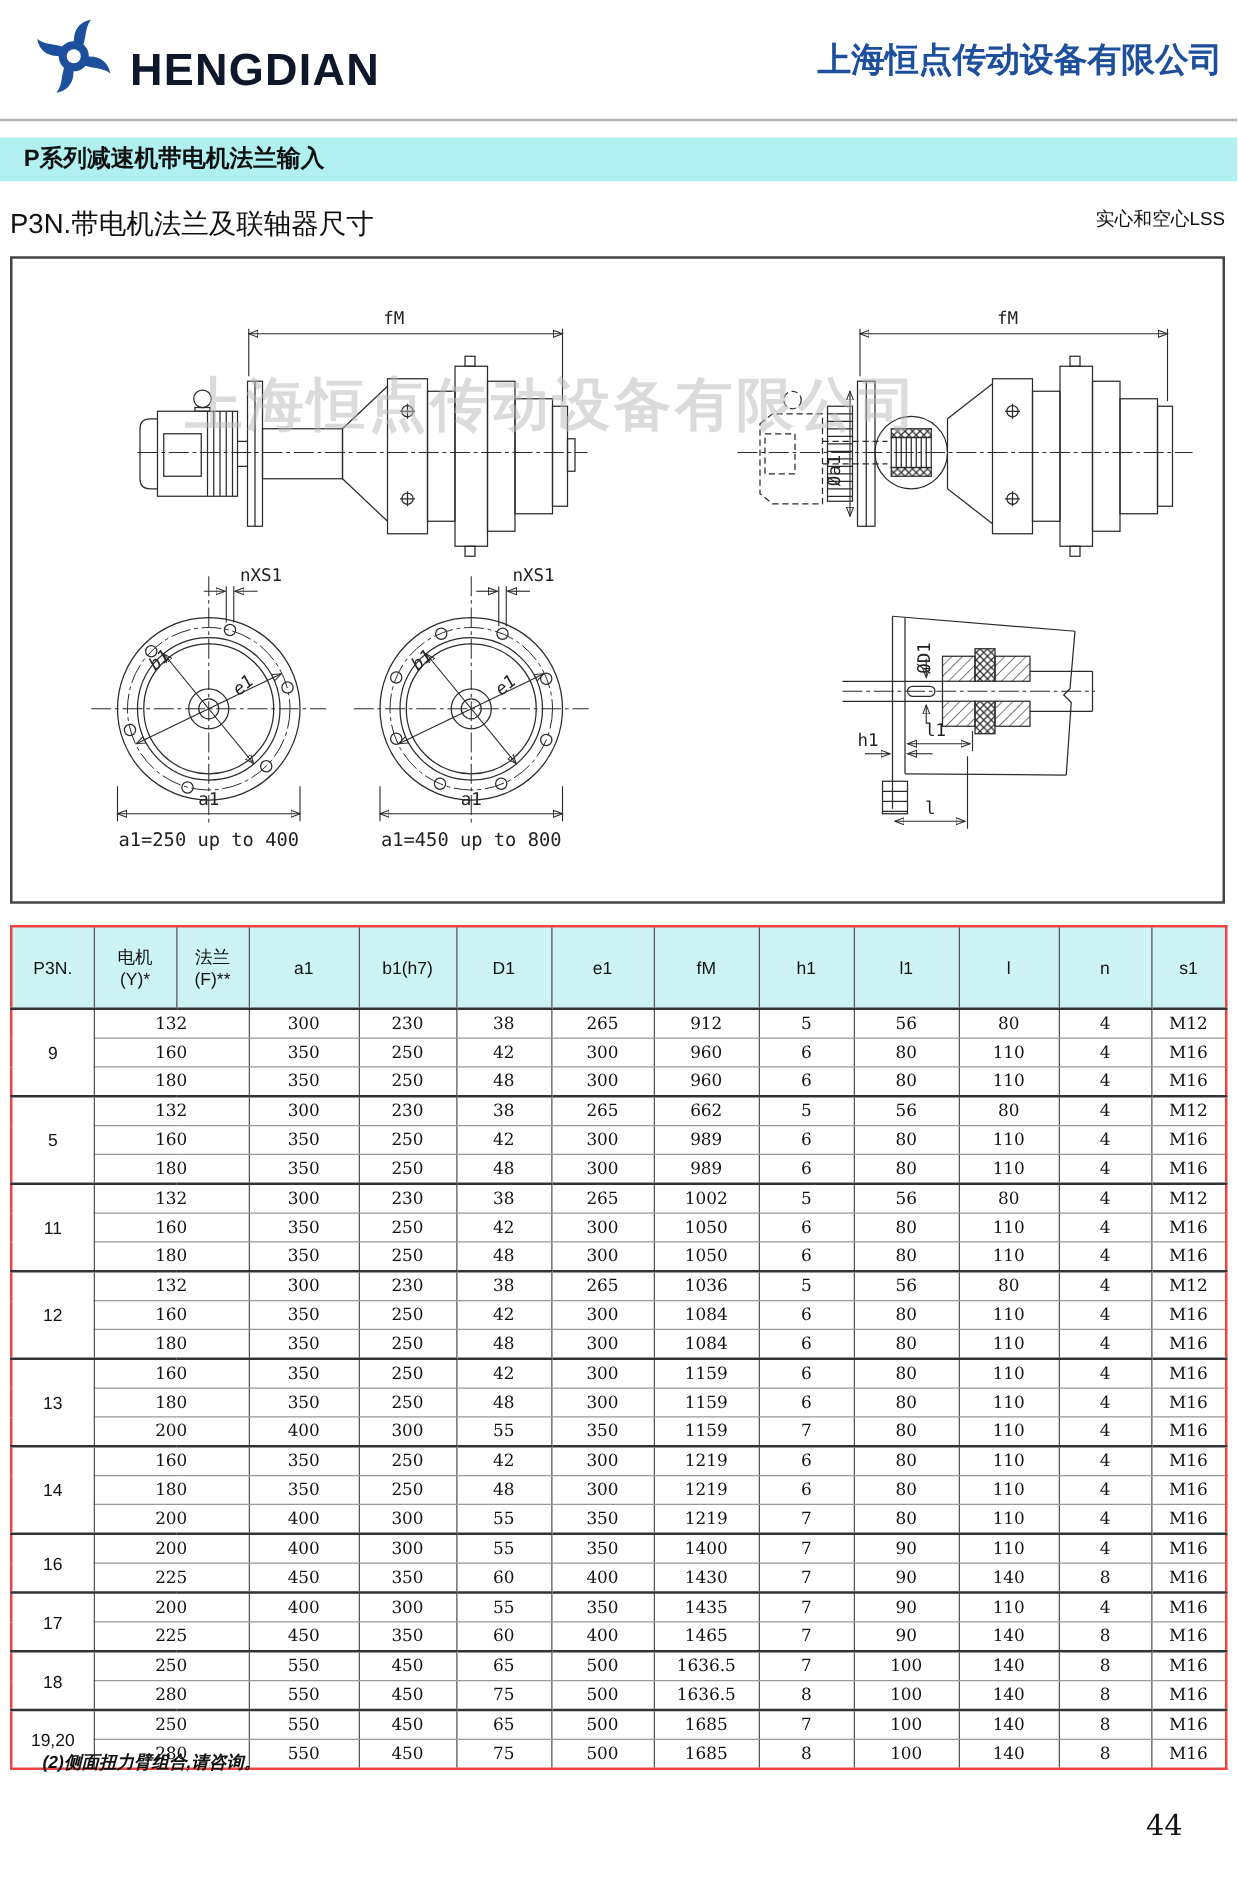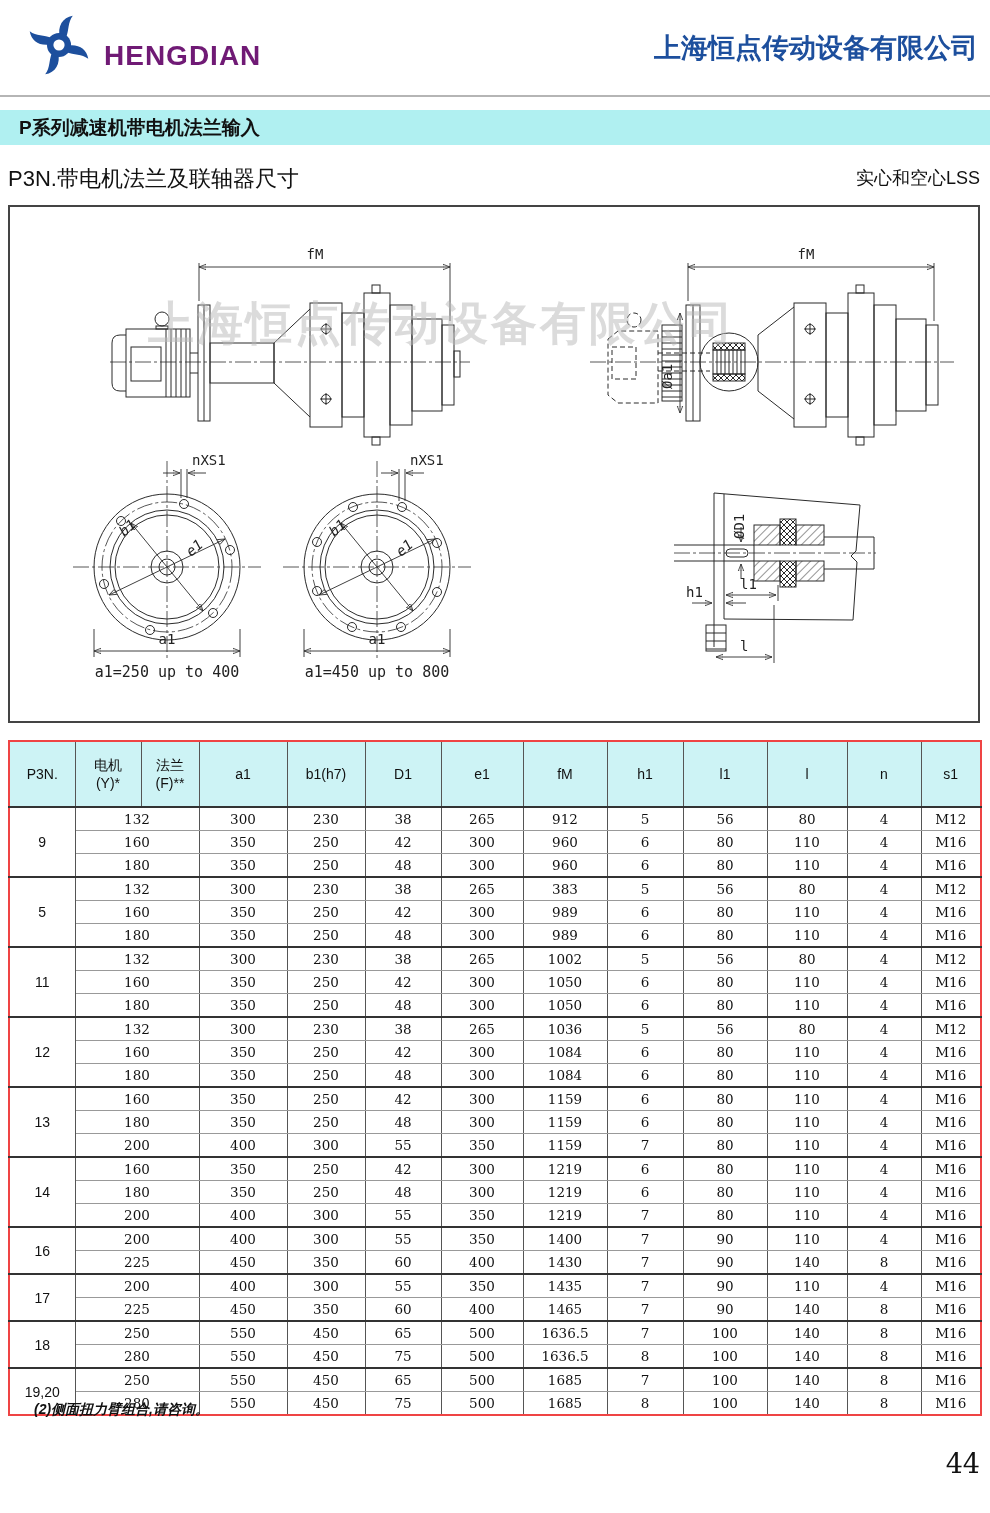--- a/index.html
+++ b/index.html
@@ -1,27 +1,27 @@
 <!DOCTYPE html>
 <html><head>
 <meta charset="utf-8">
 <style>
   html,body{margin:0;padding:0;background:#fff;}
   .page{position:relative;width:990px;height:1513px;background:#fff;overflow:hidden;
         font-family:"Liberation Sans",sans-serif;color:#111;}
   
   .logo-wrap{position:absolute;left:28px;top:10px;height:70px;display:flex;align-items:center;gap:14px;}
-  .logo-text{font-size:28px;font-weight:bold;color:#701a75;letter-spacing:1px;margin-top:21px;}
+  .logo-text{font-size:36px;font-weight:bold;color:#0f172a;letter-spacing:1px;margin-top:21px;}
   .company{position:absolute;right:12px;top:30px;font-size:27px;font-weight:bold;color:#1d4f9d;
            font-family:"DejaVu Serif","Liberation Serif",serif;}
   .rule{position:absolute;left:0;top:95px;width:990px;border-top:2px solid #b5b5b5;}
   .title-bar{position:absolute;left:0;top:110px;width:990px;height:35px;background:#b0f0f1;
              font-size:19px;font-weight:bold;line-height:35px;padding-left:19px;box-sizing:border-box;}
   .subtitle{position:absolute;left:8px;top:164px;font-size:22px;font-weight:normal;}
-  .subtitle-right{position:absolute;right:10px;top:166px;font-size:18px;}
+  .subtitle-right{position:absolute;right:10px;top:166px;font-size:15px;}
   
   .frame{position:absolute;left:8px;top:205px;width:972px;height:518px;border:2px solid #444;box-sizing:border-box;}
   .watermark{position:absolute;left:138px;top:86px;font-size:46px;letter-spacing:3px;font-weight:bold;
              color:#b9b9b9;opacity:.5;white-space:nowrap;z-index:2;pointer-events:none;
              font-family:"DejaVu Serif","Liberation Serif",serif;}
   svg text{font-family:"DejaVu Sans Mono","Liberation Mono",monospace;font-size:14px;fill:#222;}
   svg text.cap{font-size:15px;}
   svg text.it{font-style:italic;}
   .ln path,.ln line,.ln rect,.ln circle{stroke:#2b2b2b;stroke-width:1;fill:none;}
   .ln .dim{stroke-width:.9;}
@@ -35,21 +35,21 @@
   .tbl th{background:#cdf3f5;font-size:14px;font-weight:normal;border:1px solid #555;height:64px;
           padding:0;text-align:center;border-bottom:2px solid #333;}
   .tbl td{border-left:1px solid #555;border-right:1px solid #555;border-top:1px solid #999;border-bottom:1px solid #999;
           text-align:center;font-size:13.5px;height:22px;padding:0;
           font-family:"DejaVu Serif","Liberation Serif",serif;}
   .tbl tr.grp td{border-top:2px solid #333;}
   .tbl td.p3n{font-family:"Liberation Sans",sans-serif;font-size:14px;}
   
   .notes{position:absolute;left:8px;top:1398px;font-size:14px;font-weight:bold;line-height:1.6;}
   .notes .n2{padding-left:26px;font-style:italic;}
-  .pageno{position:absolute;right:10px;top:1448px;font-size:27px;font-family:"DejaVu Serif",serif;}
+  .pageno{position:absolute;right:44px;top:1448px;font-size:23px;font-family:"DejaVu Serif",serif;}
 </style>
 </head>
 <body>
 
 <div class="page">
 
   <div class="logo-wrap">
     <svg width="62" height="62" viewBox="-36 -36 72 72">
       <g fill="#1d4f9d">
         <path d="M1,-8 C-2,-22 4,-32 16,-34 C10,-26 12,-18 8,-8 Z"></path>
@@ -321,21 +321,21 @@
           <td>4</td>
           <td>M16</td>
         </tr>
         <tr class="grp">
           <td rowspan="3" class="p3n">5</td>
           <td colspan="2">132</td>
           <td>300</td>
           <td>230</td>
           <td>38</td>
           <td>265</td>
-          <td>383</td>
+          <td>662</td>
           <td>5</td>
           <td>56</td>
           <td>80</td>
           <td>4</td>
           <td>M12</td>
         </tr>
         <tr>
           <td colspan="2">160</td>
           <td>350</td>
           <td>250</td>

